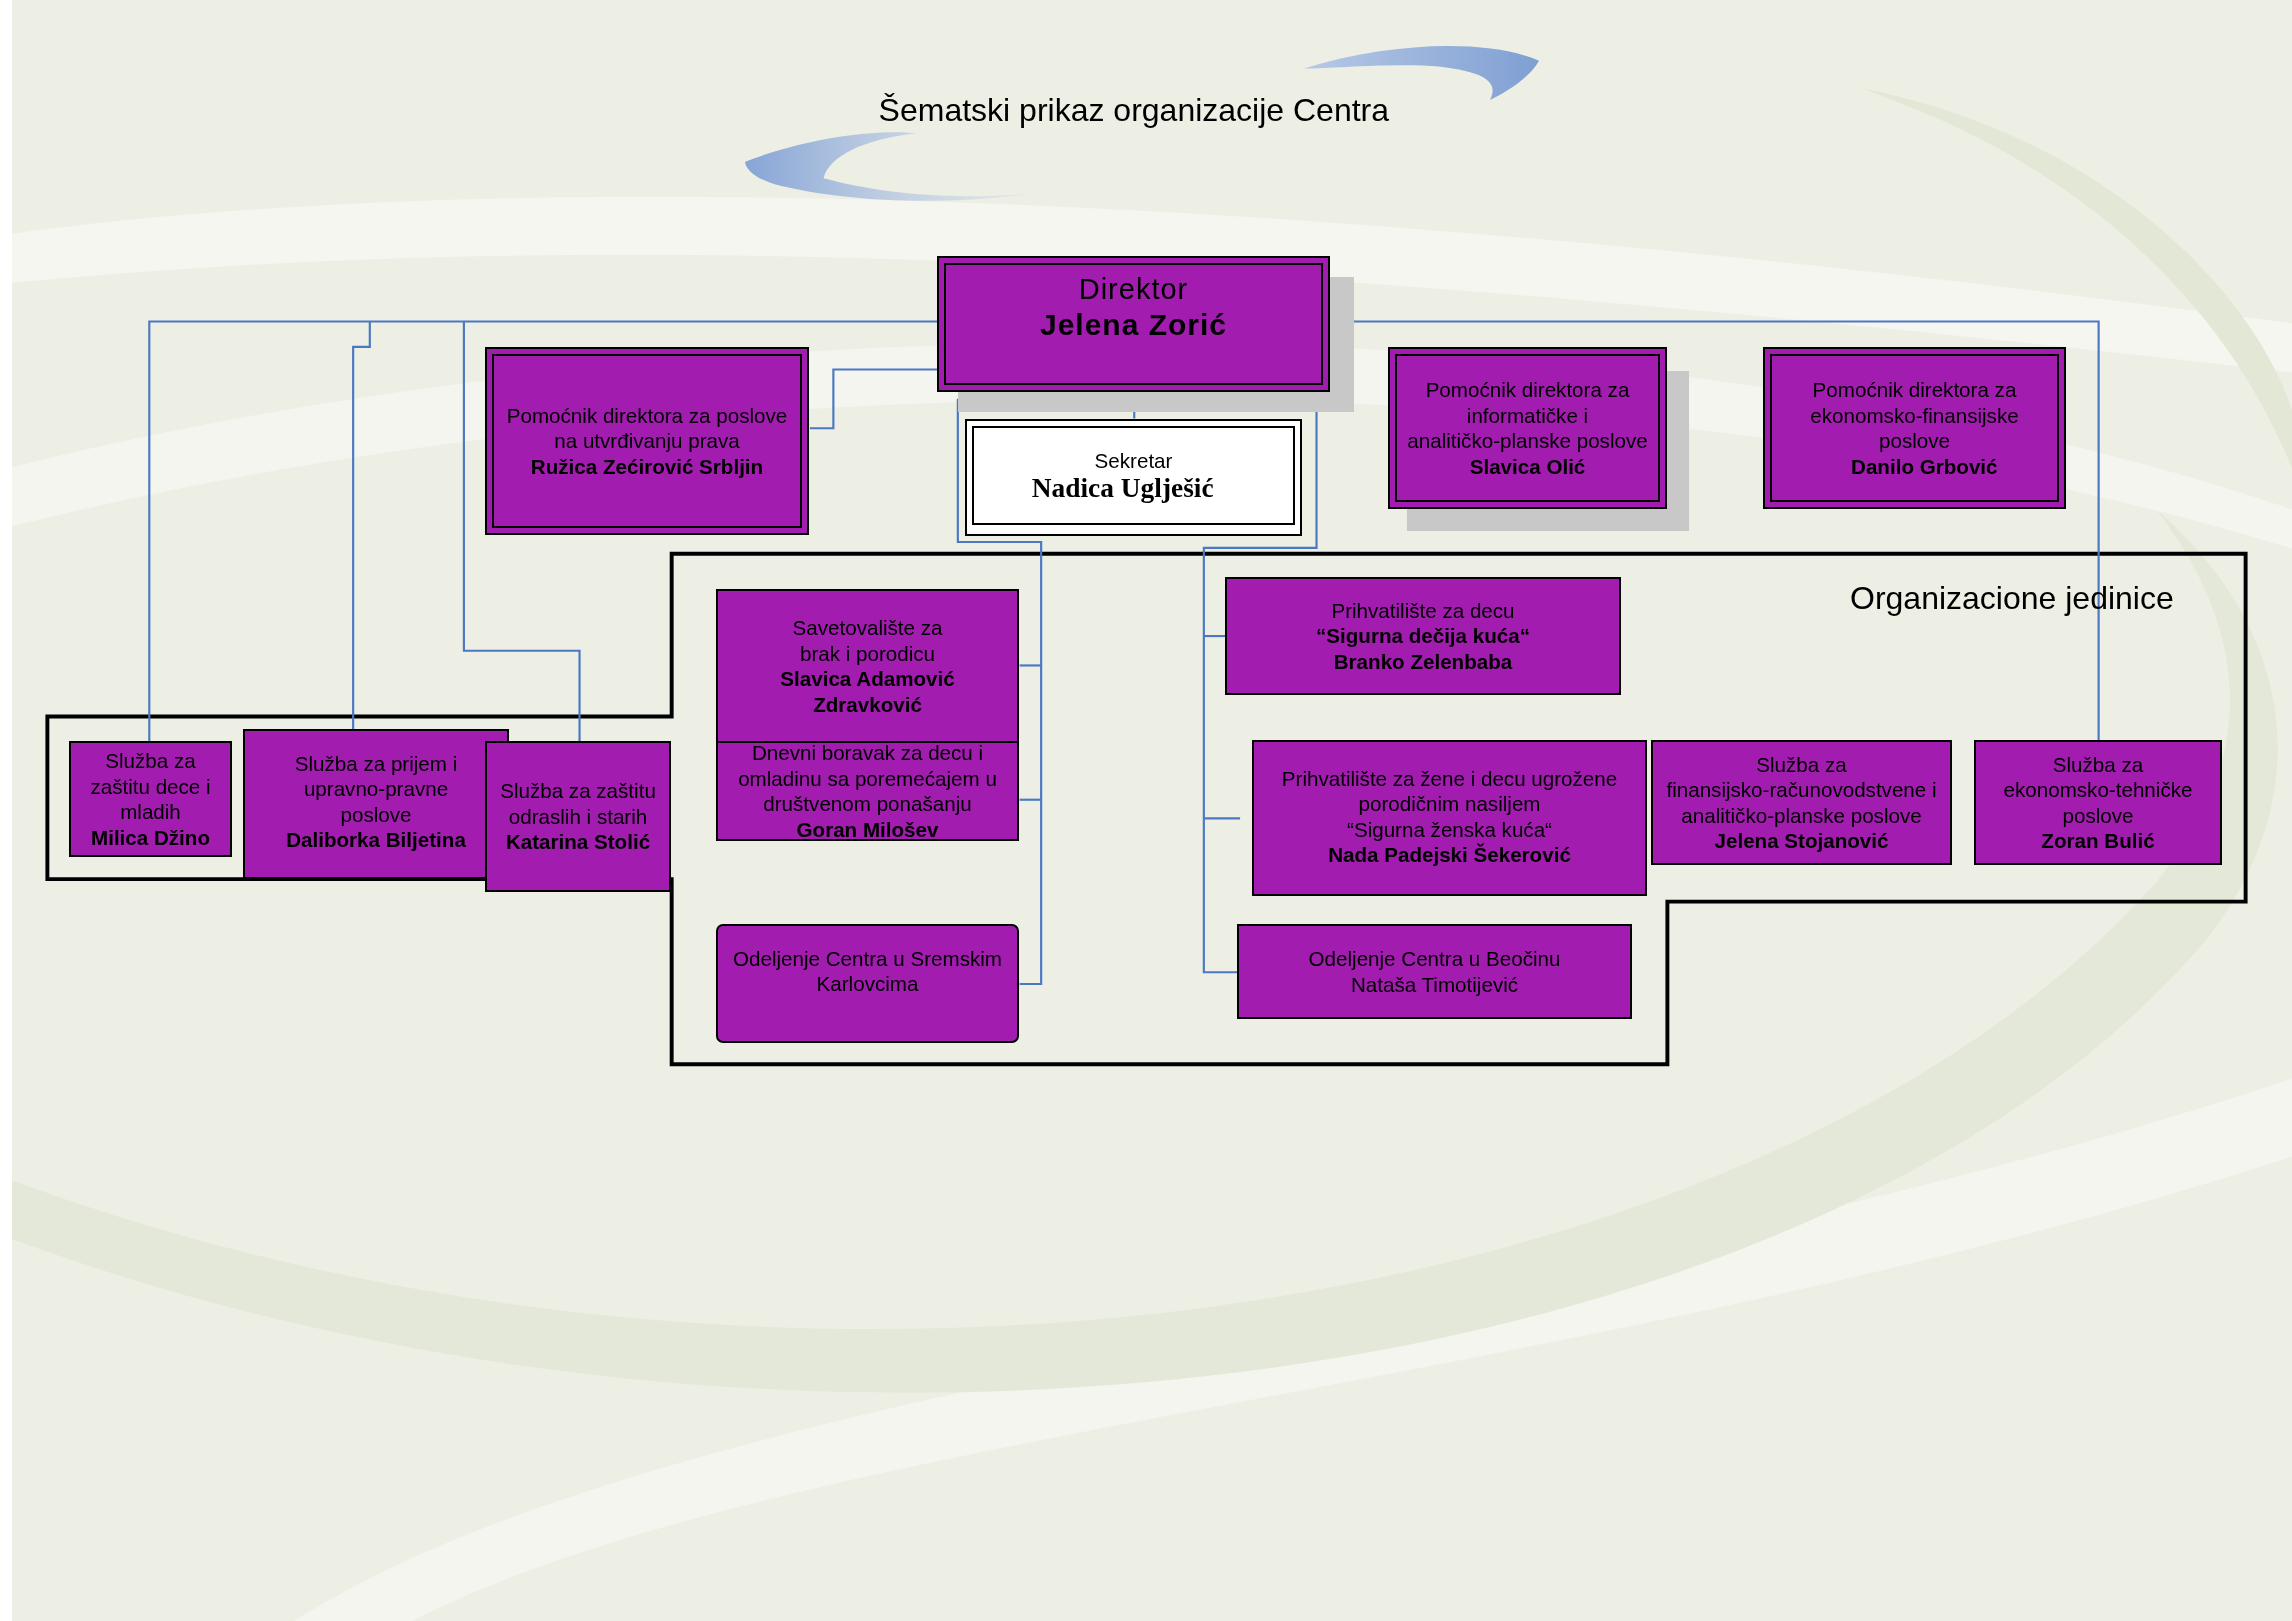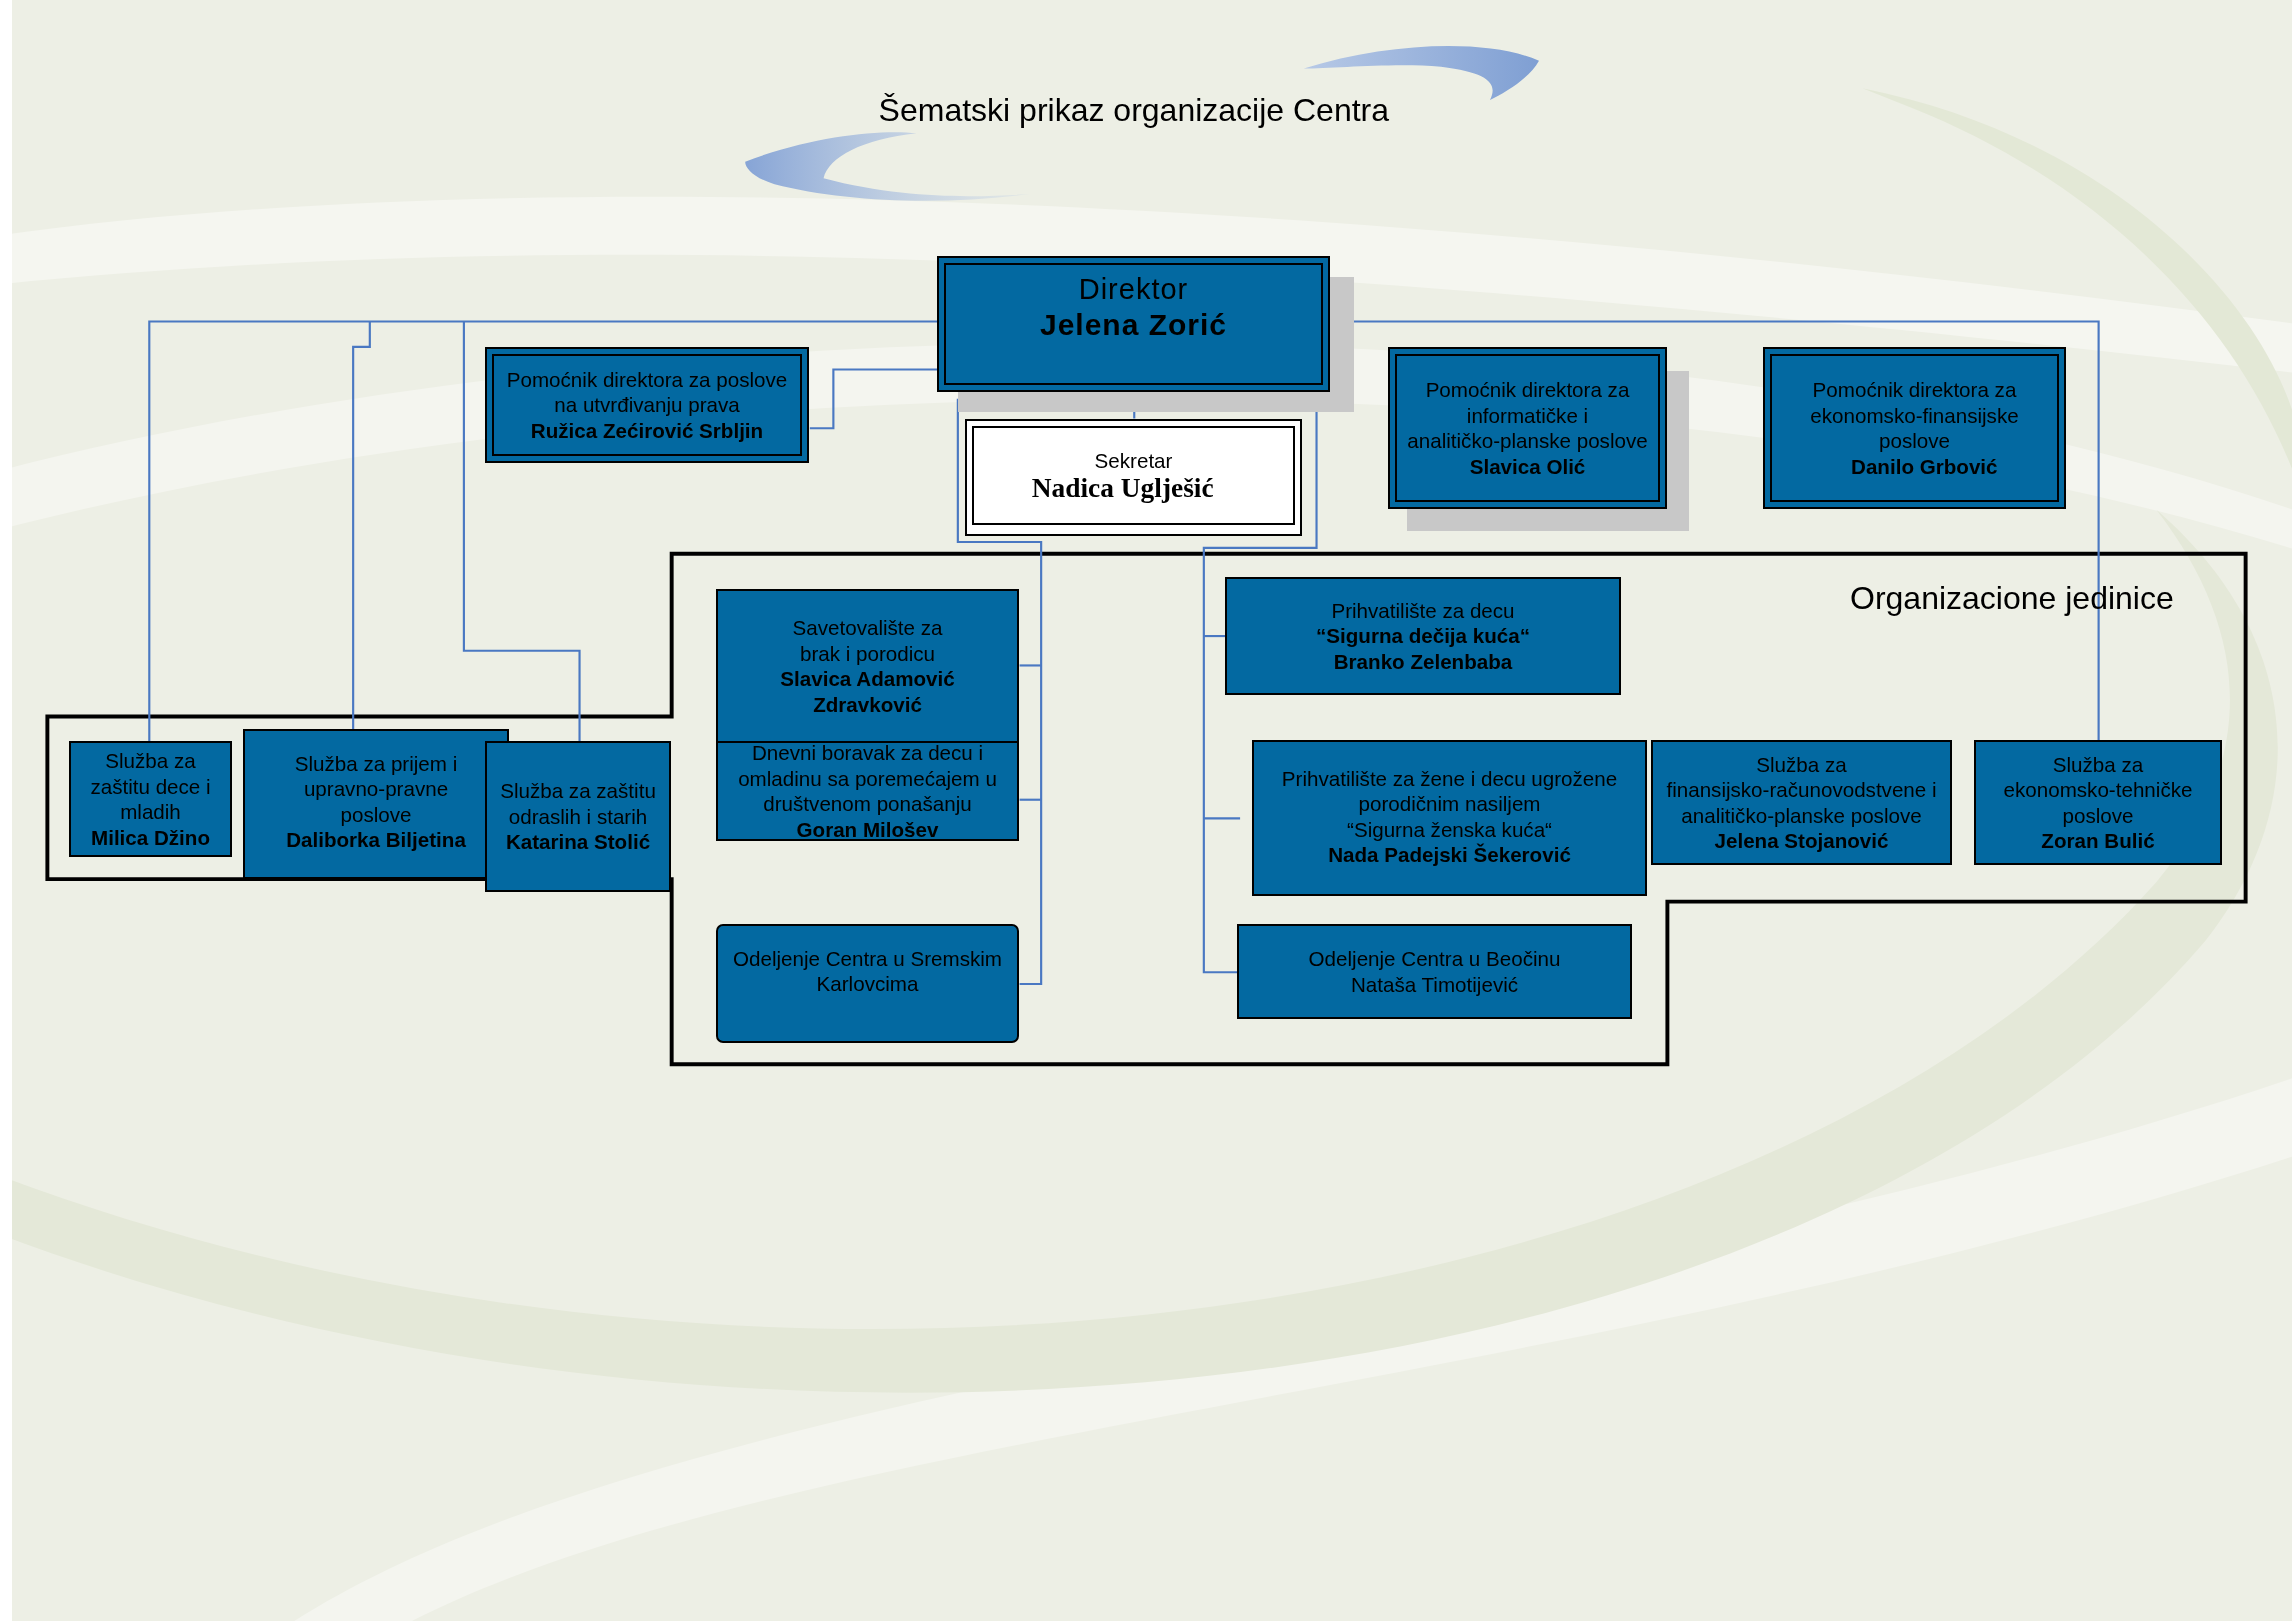--- a/index.html
+++ b/index.html
@@ -3,21 +3,21 @@
 <meta charset="utf-8">
 <style>
   html, body { margin:0; padding:0; }
   body { width:2293px; height:1621px; position:relative; overflow:hidden;
          background:#eef0e6; font-family:"Liberation Sans", sans-serif; color:#000; }
   #bg { position:absolute; left:0; top:0; width:2293px; height:1621px; }
   .strip-left { position:absolute; left:0; top:0; width:11.8px; height:1621px; background:#ffffff; }
   #lines { position:absolute; left:0; top:0; width:2293px; height:1621px; pointer-events:none; }
   .title { position:absolute; left:0; width:2293px; top:92px; text-align:center; font-size:32px; }
   .title span { position:relative; left:-12.7px; }
-  .box { position:absolute; background:#0369a1; border:2px solid #000; box-sizing:border-box;
+  .box { position:absolute; background:#a21caf; border:2px solid #000; box-sizing:border-box;
          display:flex; flex-direction:column; align-items:center; justify-content:center;
          text-align:center; font-size:20.6px; line-height:25.5px; }
   .dbl { border:2.9px double #000; }
   .dbl-inner { position:absolute; left:4.9px; top:4.9px; right:4.9px; bottom:4.9px; border:2px solid #000; }
   .shadow { position:absolute; background:#c8c8c8; }
   .box .name { font-weight:bold; }
   .box .l { display:block; }
   .dir-title { font-size:29px; line-height:35px; letter-spacing:1px; }
   .dir-name { font-size:30px; line-height:35px; font-weight:bold; letter-spacing:1px; }
   .sek-name { font-family:"Liberation Serif", serif; font-weight:bold; font-size:27.4px; }
@@ -81,21 +81,21 @@
 </div>
 
 <div class="box dbl" style="left:965px;top:419px;width:337px;height:117px;background:#fff;">
   <div class="dbl-inner" style="bottom:8.8px;"></div>
   <div class="content" style="margin-top:-7.8px;">
     <span style="font-size:20.6px;line-height:31px;">Sekretar</span>
     <span class="sek-name" style="margin-left:-21.6px;">Nadica Uglješić</span>
   </div>
 </div>
 
-<div class="box dbl" style="left:485px;top:347px;width:324px;height:116px;">
+<div class="box dbl" style="left:485px;top:347px;width:324px;height:188px;">
   <div class="dbl-inner"></div>
   <div class="content">
     <span class="l">Pomoćnik direktora za poslove</span>
     <span class="l">na utvrđivanju prava</span>
     <span class="l name">Ružica Zećirović Srbljin</span>
   </div>
 </div>
 
 <div class="shadow" style="left:1407px;top:371px;width:282px;height:160px;"></div>
 <div class="box dbl" style="left:1388px;top:347px;width:279px;height:162px;">

